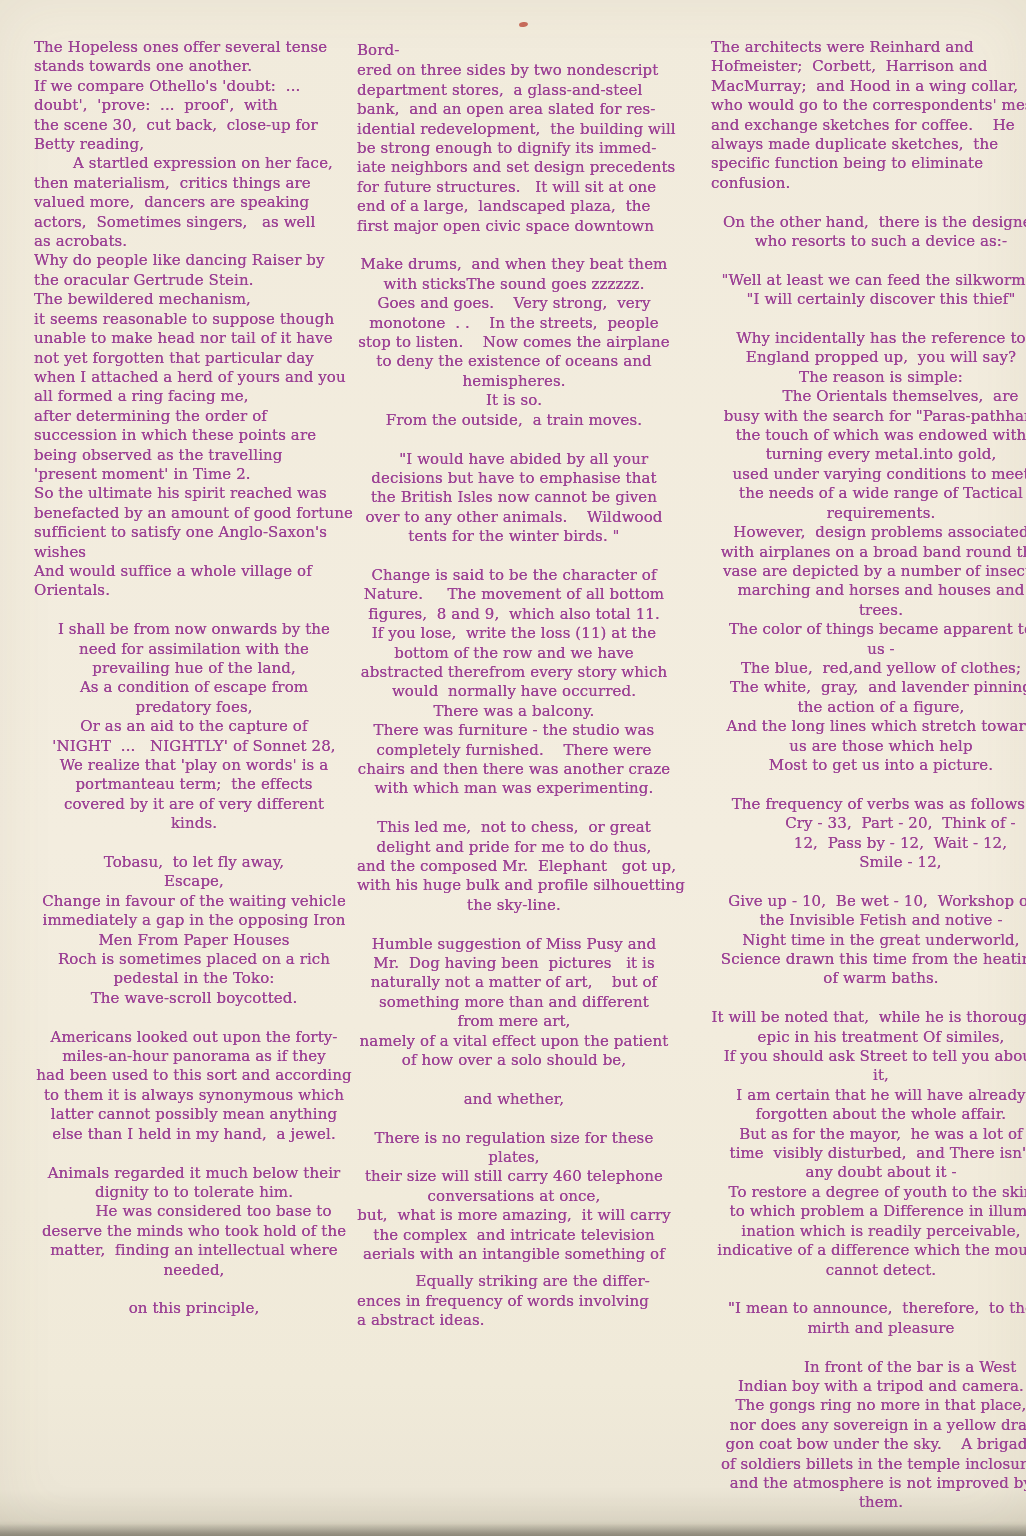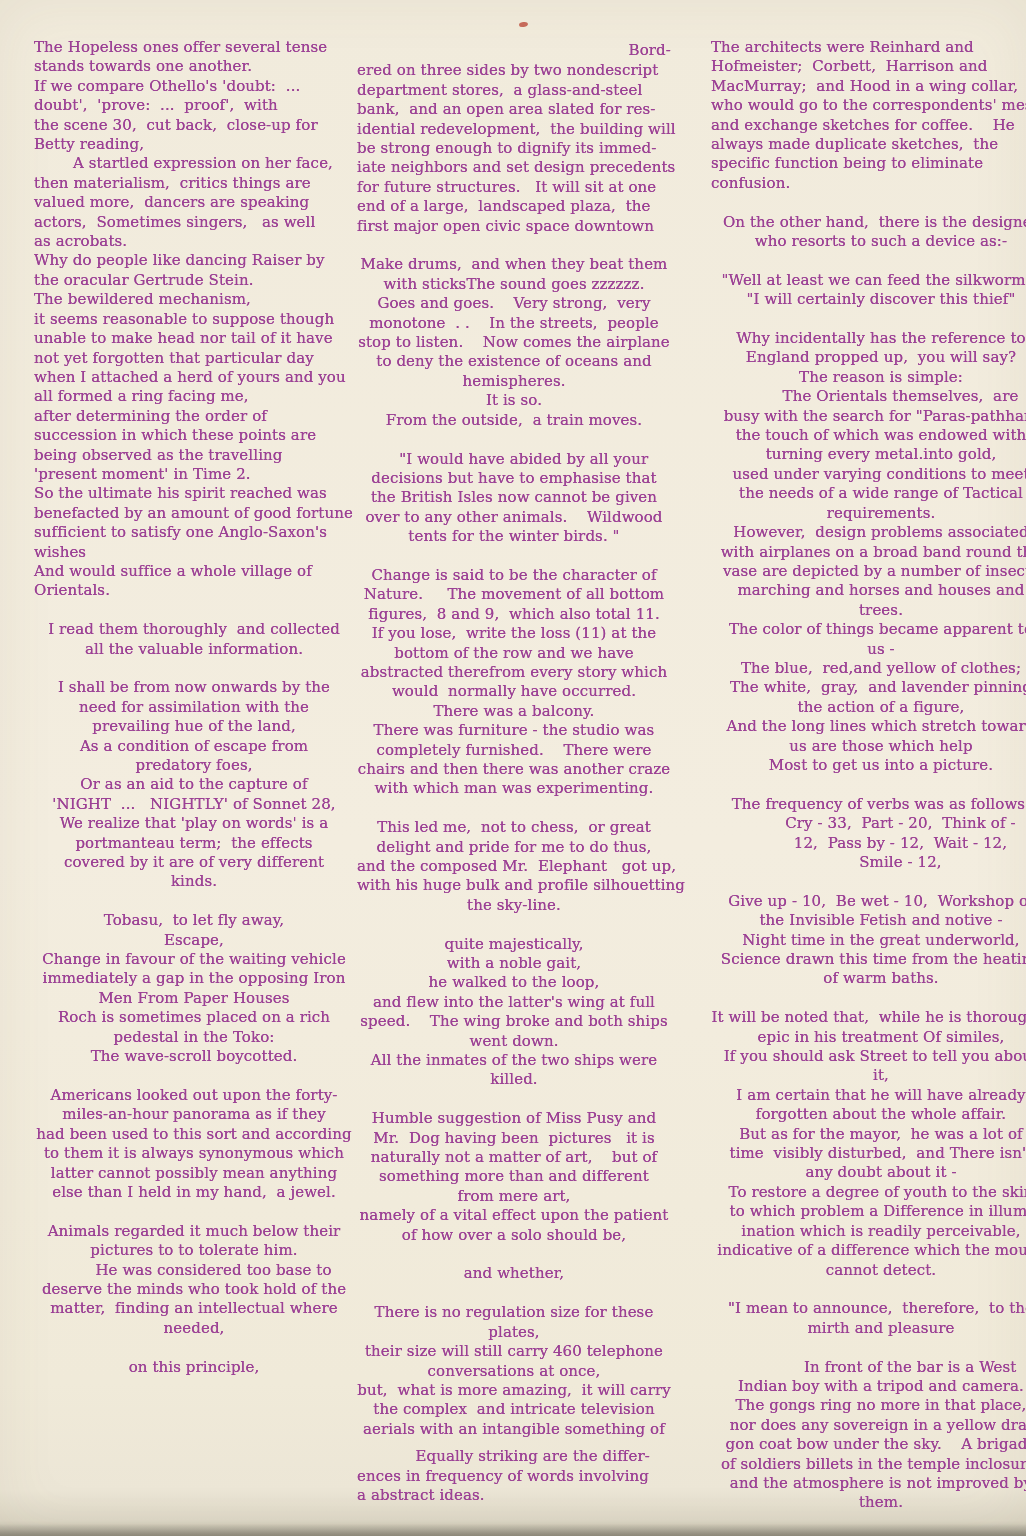--- a/index.html
+++ b/index.html
@@ -29,21 +29,21 @@
     margin: 1px;
     white-space: pre;
     font-size: 15px;
     line-height: 19.4px;
     color: var(--ink);
     letter-spacing: 0.1px;
     text-shadow: 0 0 0.6px currentColor;
   }
   .para.gap    { margin-top: 19.4px; text-align: center; }
   .para.gap-sm { margin-top: 8px; }
-  .para.right  { text-align: right; }
+  .para.right  { }
   .ink-mark {
     position: absolute;
     left: 519px; top: 22px;
     width: 9px; height: 5px;
     background: var(--mark);
     border-radius: 50%;
     opacity: 0.8;
     transform: rotate(-8deg);
   }
   .page-edge {
@@ -81,22 +81,20 @@
 after determining the order of
 succession in which these points are
 being observed as the travelling
 'present moment' in Time 2.
 So the ultimate his spirit reached was
 benefacted by an amount of good fortune
 sufficient to satisfy one Anglo-Saxon's
 wishes
 And would suffice a whole village of
 Orientals.</p>
-      <p class="para gap">I read them thoroughly  and collected
-all the valuable information.</p>
       <p class="para gap">I shall be from now onwards by the
 need for assimilation with the
 prevailing hue of the land,
 As a condition of escape from
 predatory foes,
 Or as an aid to the capture of
 'NIGHT  ...   NIGHTLY' of Sonnet 28,
 We realize that 'play on words' is a
 portmanteau term;  the effects
 covered by it are of very different
@@ -109,21 +107,21 @@
 Roch is sometimes placed on a rich
 pedestal in the Toko:
 The wave-scroll boycotted.</p>
       <p class="para gap">Americans looked out upon the forty-
 miles-an-hour panorama as if they
 had been used to this sort and according
 to them it is always synonymous which
 latter cannot possibly mean anything
 else than I held in my hand,  a jewel.</p>
       <p class="para gap">Animals regarded it much below their
-pictures to to tolerate him.
+dignity to to tolerate him.
         He was considered too base to
 deserve the minds who took hold of the
 matter,  finding an intellectual where
 needed,</p>
       <p class="para gap">on this principle,</p>
     </div>
   <div class="col col-2">
       <p class="para right">Bord-</p>
       <p class="para">ered on three sides by two nondescript
 department stores,  a glass-and-steel
@@ -158,28 +156,20 @@
 There was a balcony.
 There was furniture - the studio was
 completely furnished.    There were
 chairs and then there was another craze
 with which man was experimenting.</p>
       <p class="para gap">This led me,  not to chess,  or great
 delight and pride for me to do thus,
 and the composed Mr.  Elephant   got up,
 with his huge bulk and profile silhouetting
 the sky-line.</p>
-      <p class="para gap">quite majestically,
-with a noble gait,
-he walked to the loop,
-and flew into the latter's wing at full
-speed.    The wing broke and both ships
-went down.
-All the inmates of the two ships were
-killed.</p>
       <p class="para gap">Humble suggestion of Miss Pusy and
 Mr.  Dog having been  pictures   it is
 naturally not a matter of art,    but of
 something more than and different
 from mere art,
 namely of a vital effect upon the patient
 of how over a solo should be,</p>
       <p class="para gap">and whether,</p>
       <p class="para gap">There is no regulation size for these
 plates,

